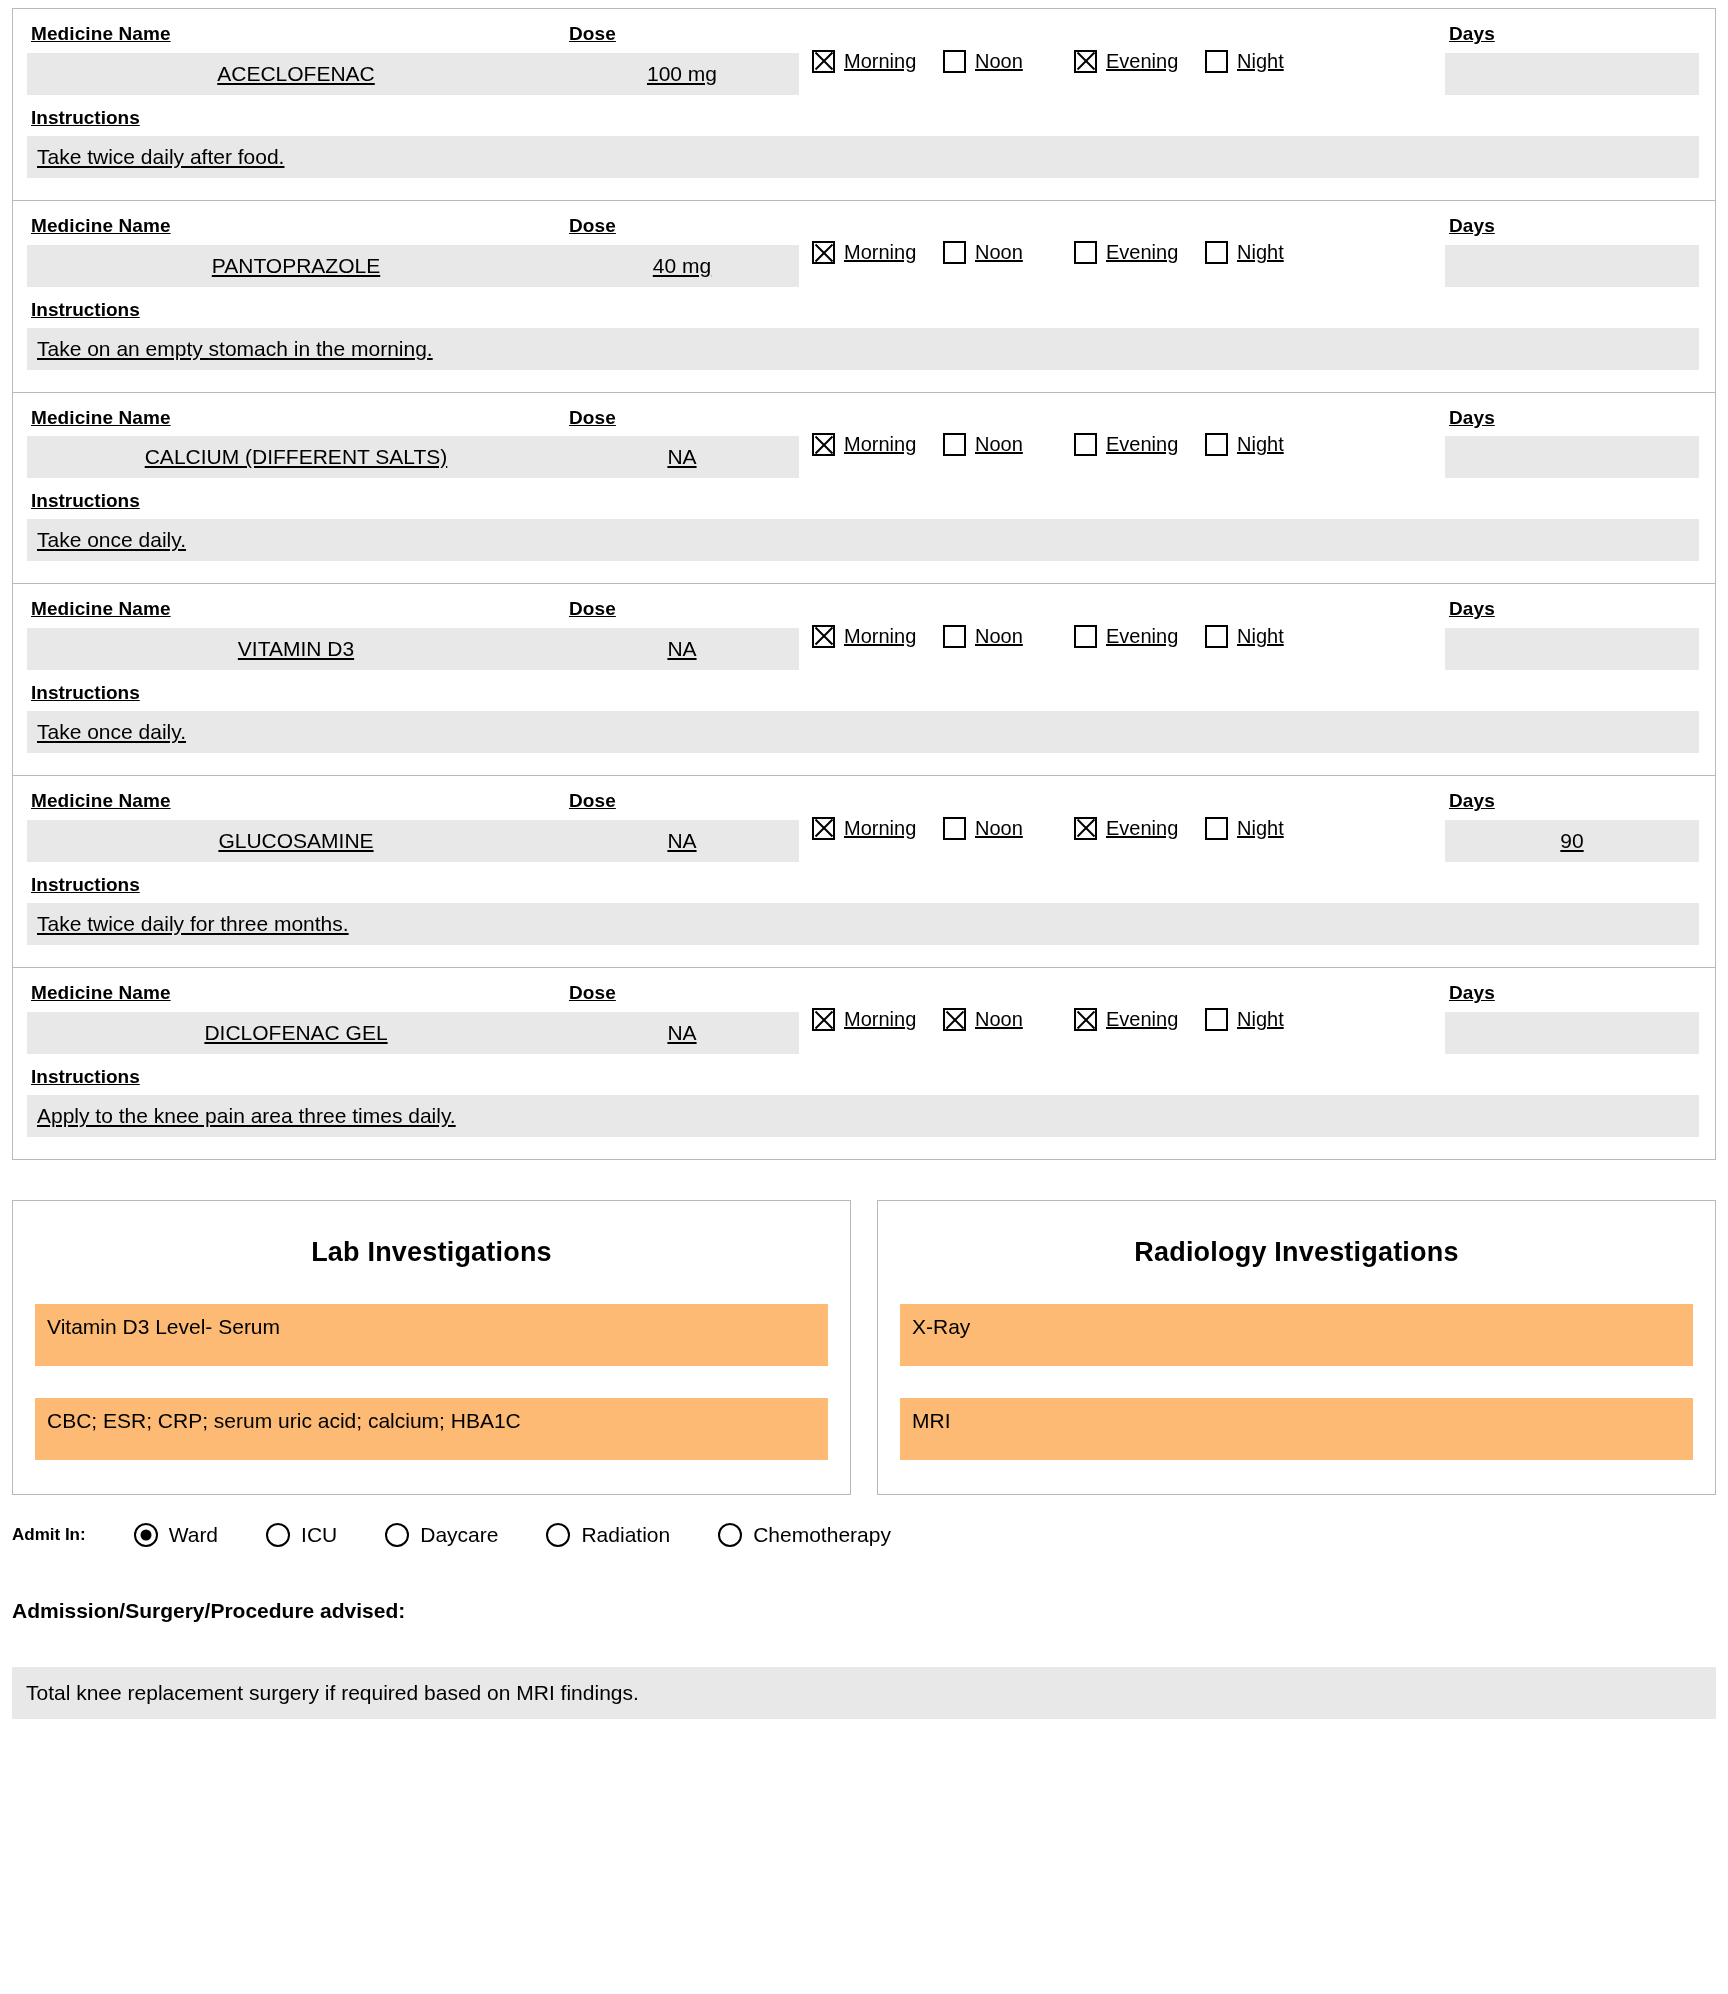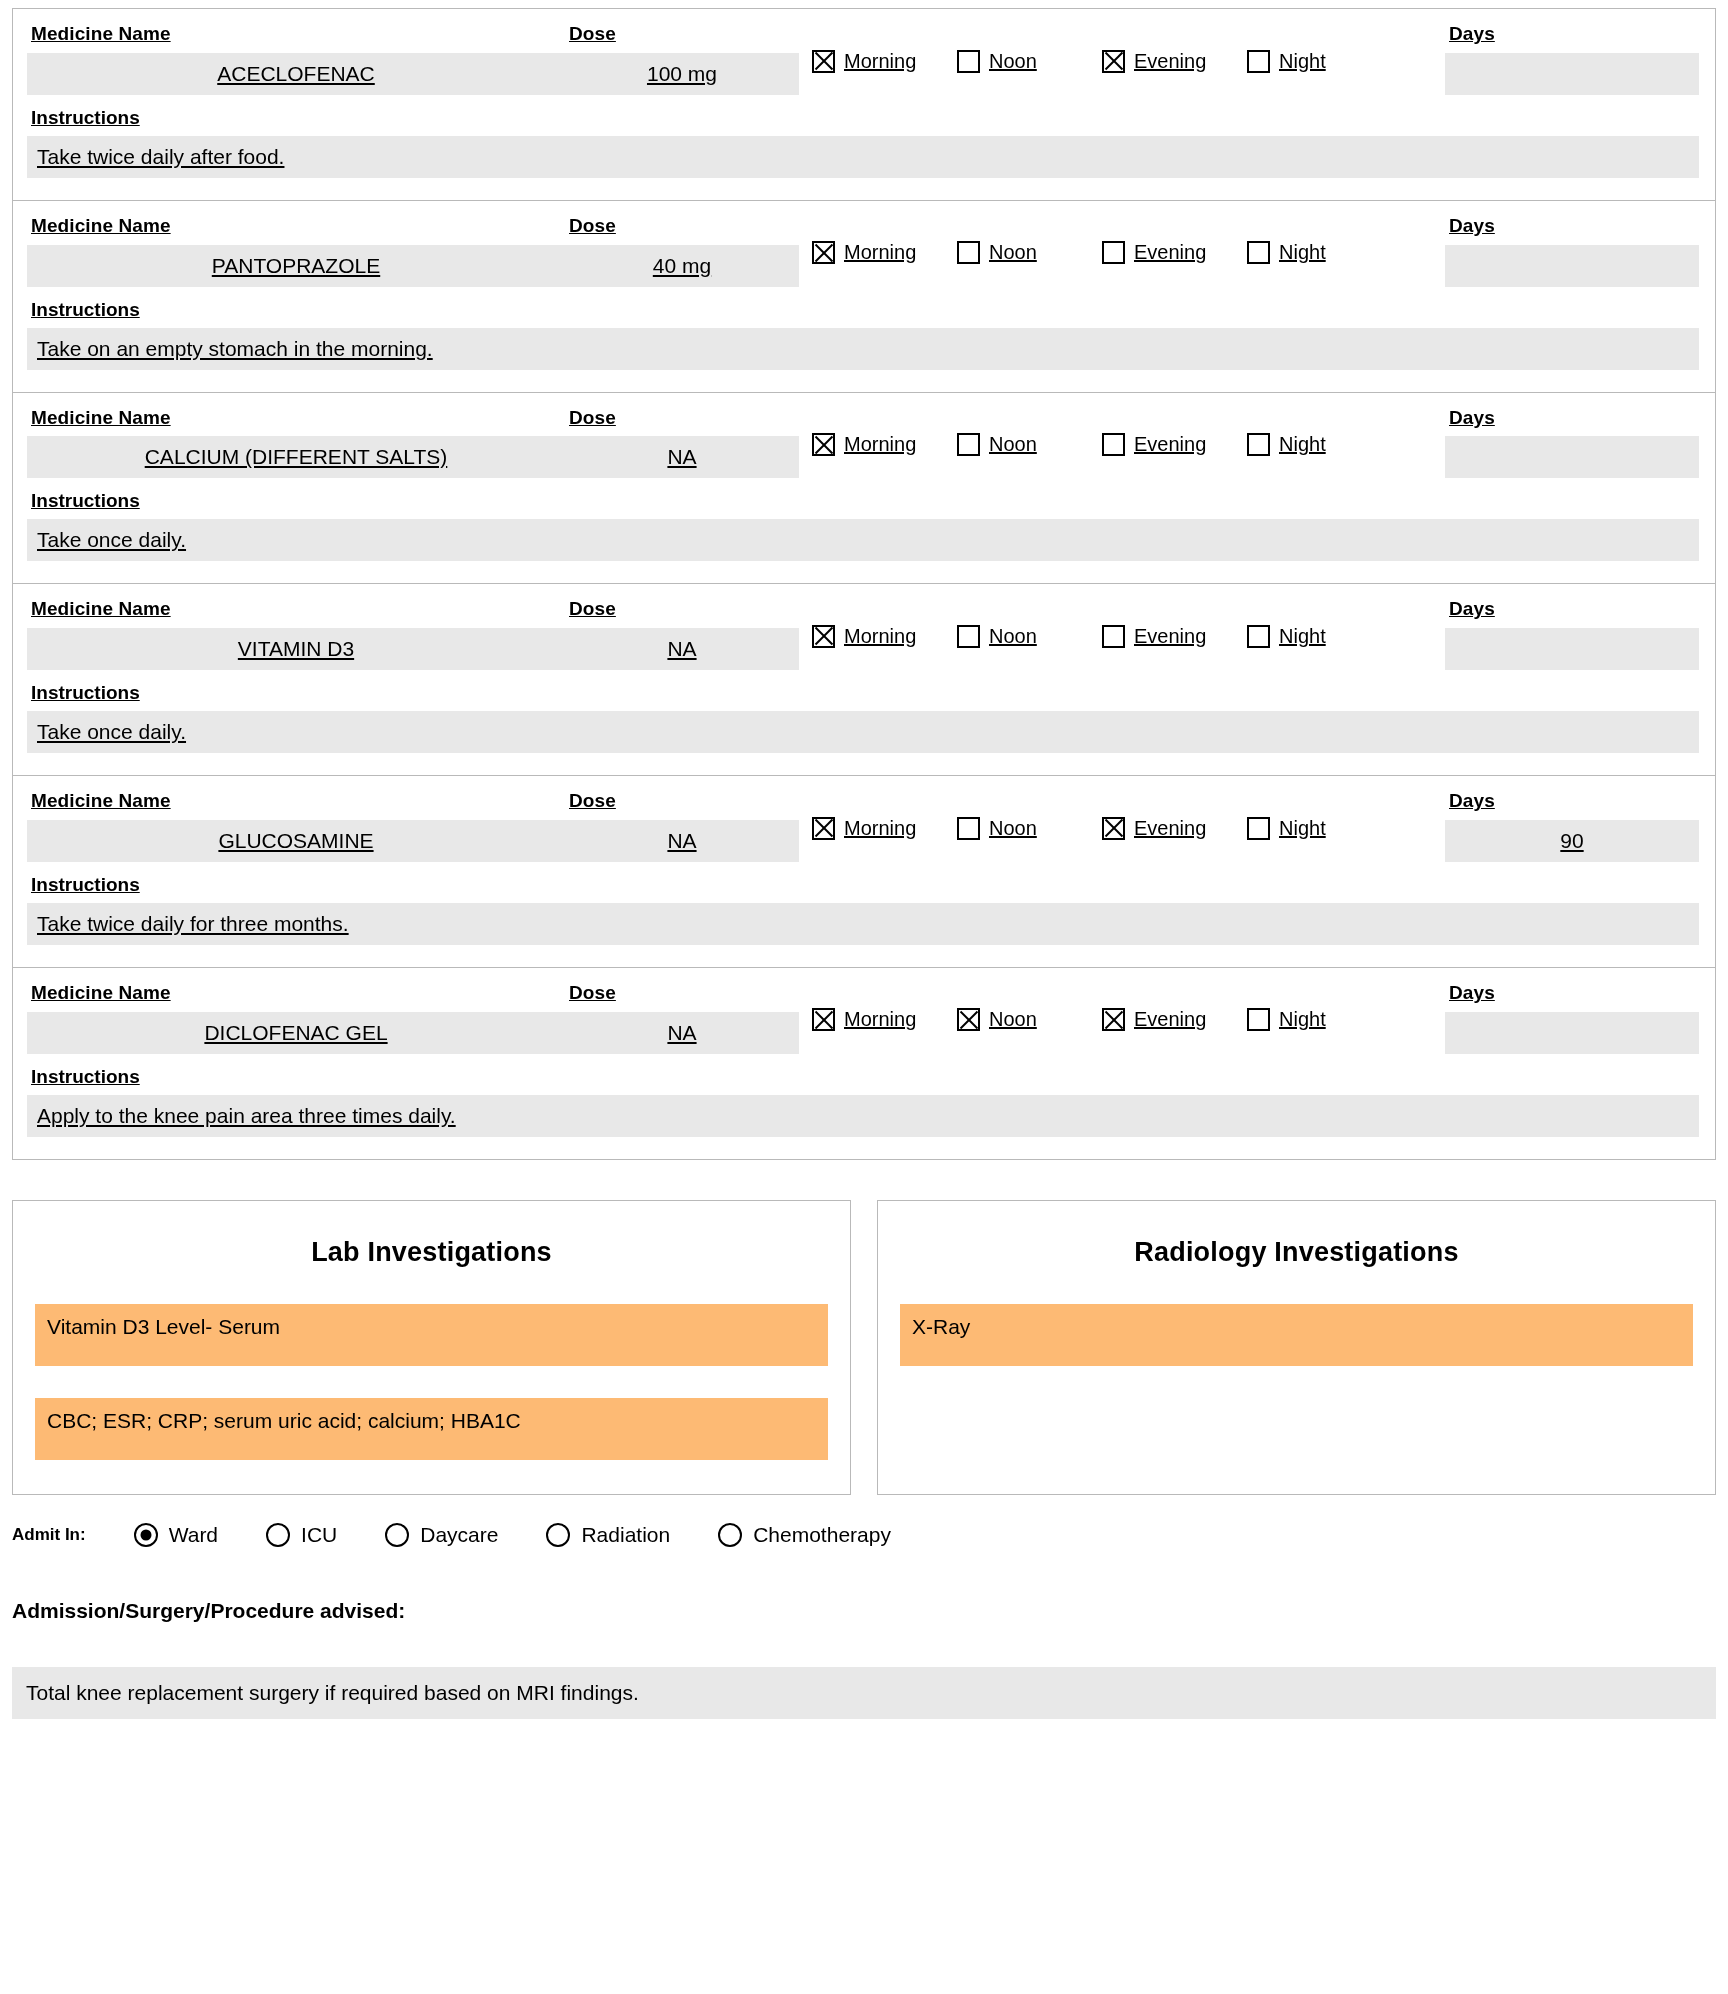--- a/index.html
+++ b/index.html
@@ -75,21 +75,21 @@
   .times-group {
     display: flex;
     align-items: center;
     height: 42px;
     margin-top: 31px;
     gap: 0px;
   }
   .time-item {
     display: flex;
     align-items: center;
-    width: 145px;
+    width: 131px;
     flex: 0 0 auto;
   }
   .chk {
     width: 23px;
     height: 23px;
     border: 2px solid #000000;
     display: inline-block;
     position: relative;
     flex: 0 0 auto;
     background: #ffffff;
@@ -464,20 +464,21 @@
       <div id="lab-list">
           <div class="invest-item">Vitamin D3 Level- Serum</div>
           <div class="invest-item">CBC; ESR; CRP; serum uric acid; calcium; HBA1C</div>
         </div>
     </div>
 
     <div class="invest-panel">
       <div class="invest-title">Radiology Investigations</div>
       <div id="rad-list">
           <div class="invest-item">X-Ray</div>
+          <div class="invest-item">MRI</div>
         </div>
     </div>
 
   </div>
 
   <div class="admit-row">
     <div class="admit-label">Admit In:</div>
     <div style="display:flex;align-items:center;" id="admit-options">
         <div class="radio-item">
           <span class="radio selected"></span>

